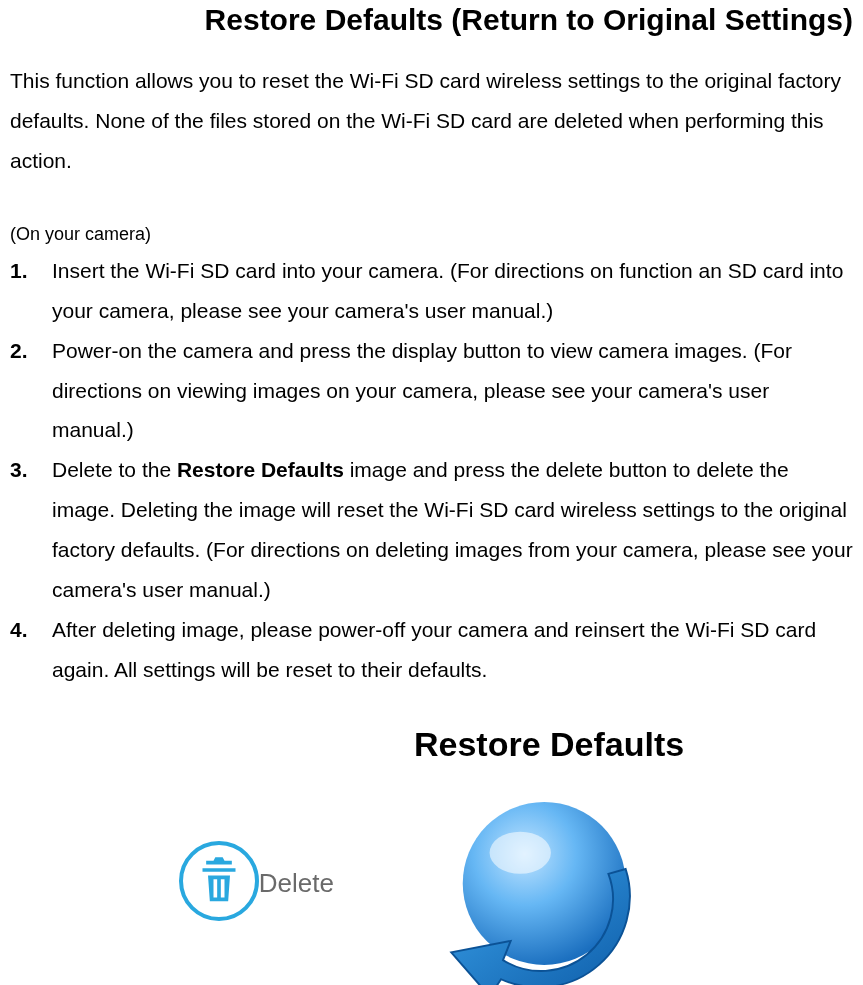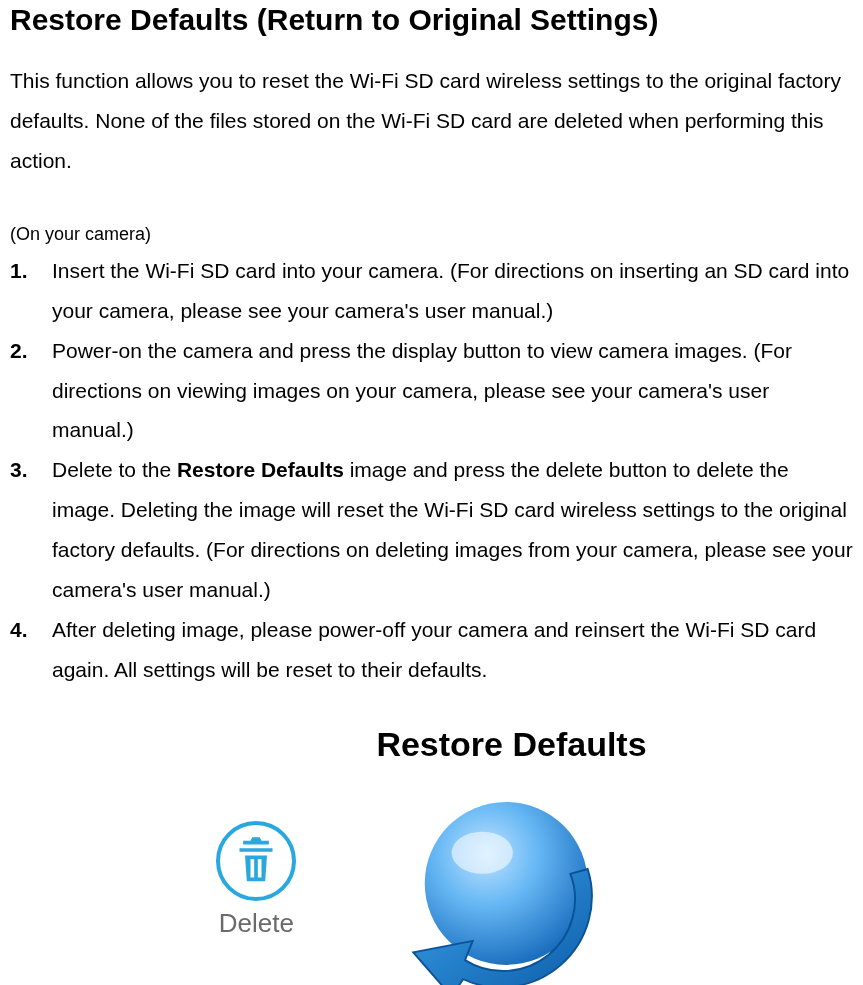--- a/index.html
+++ b/index.html
@@ -9,20 +9,21 @@
     background: #fff;
     color: #000;
     padding: 0 10px;
     line-height: 1.9;
   }
   h1 {
     font-size: 30px;
     font-weight: bold;
     margin-bottom: 22px;
     line-height: 1.3;
+    text-align: right;
   }
   .intro {
     font-size: 21px;
     margin-bottom: 36px;
   }
   .context {
     font-size: 18px;
     margin-bottom: 0;
   }
   ol {
@@ -46,21 +47,21 @@
   .bold { font-weight: bold; }
   .figure-row {
     display: flex;
     justify-content: center;
     align-items: center;
     gap: 80px;
     margin-top: 34px;
   }
   .delete-icon-wrap {
     display: flex;
-    flex-direction: column;
+    flex-direction: row;
     align-items: center;
     margin-top: 30px;
   }
   .trash-circle {
     width: 80px;
     height: 80px;
     border: 4px solid #29a8df;
     border-radius: 50%;
     display: flex;
     align-items: center;
@@ -94,21 +95,21 @@
 </head>
 <body>
 
 <h1>Restore Defaults (Return to Original Settings)</h1>
 
 <p class="intro">This function allows you to reset the Wi-Fi SD card wireless settings to the original factory defaults. None of the files stored on the Wi-Fi SD card are deleted when performing this action.</p>
 
 <p class="context">(On your camera)</p>
 
 <ol>
-  <li>Insert the Wi-Fi SD card into your camera. (For directions on inserting an SD card into your camera, please see your camera's user manual.)</li>
+  <li>Insert the Wi-Fi SD card into your camera. (For directions on function an SD card into your camera, please see your camera's user manual.)</li>
   <li>Power-on the camera and press the display button to view camera images. (For directions on viewing images on your camera, please see your camera's user manual.)</li>
   <li>
     <span>Delete to the </span><span class="bold">Restore Defaults</span><span> image and press the delete button to delete the image. Deleting the image will reset the Wi-Fi SD card wireless settings to the original factory defaults. (For directions on deleting images from your camera, please see your camera's user manual.)</span>
   </li>
   <li>After deleting image, please power-off your camera and reinsert the Wi-Fi SD card again. All settings will be reset to their defaults.</li>
 </ol>
 
 <div class="figure-row">
   <div class="delete-icon-wrap">
     <div class="trash-circle">

